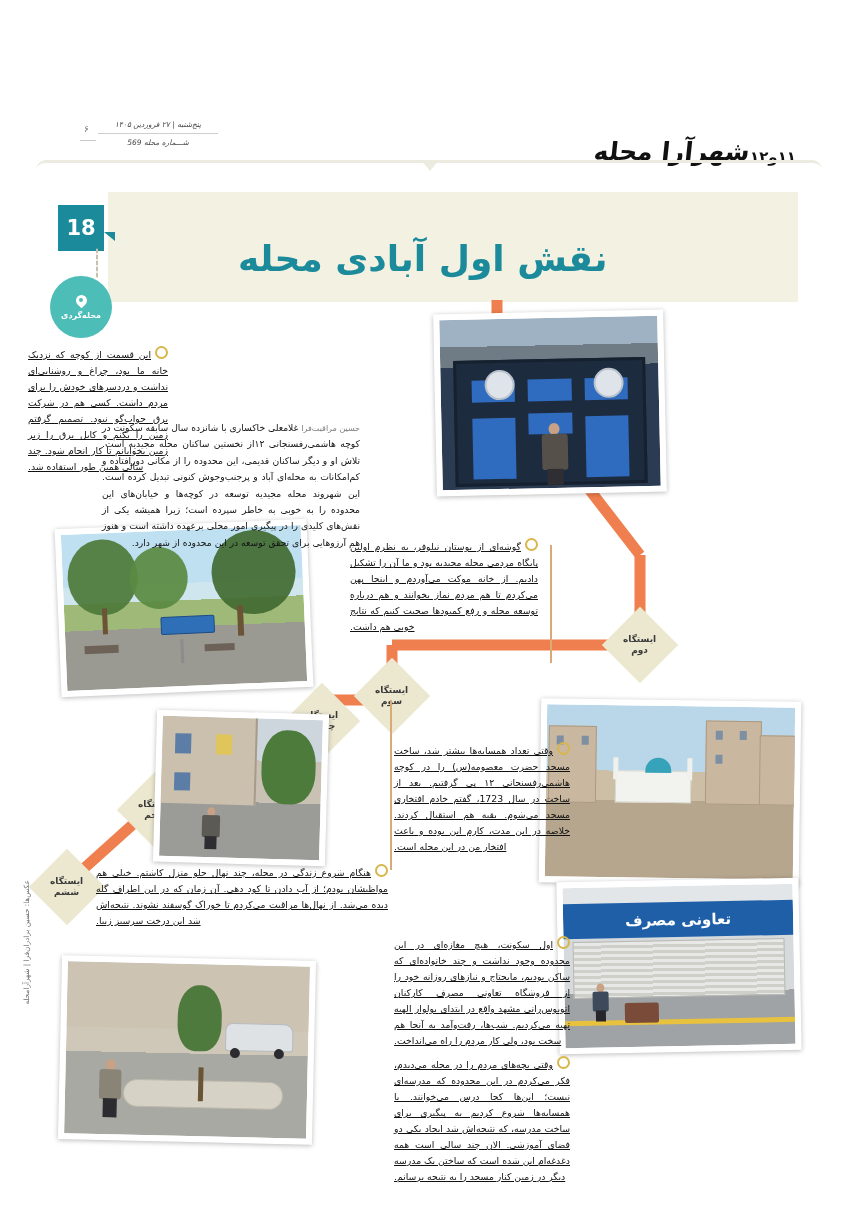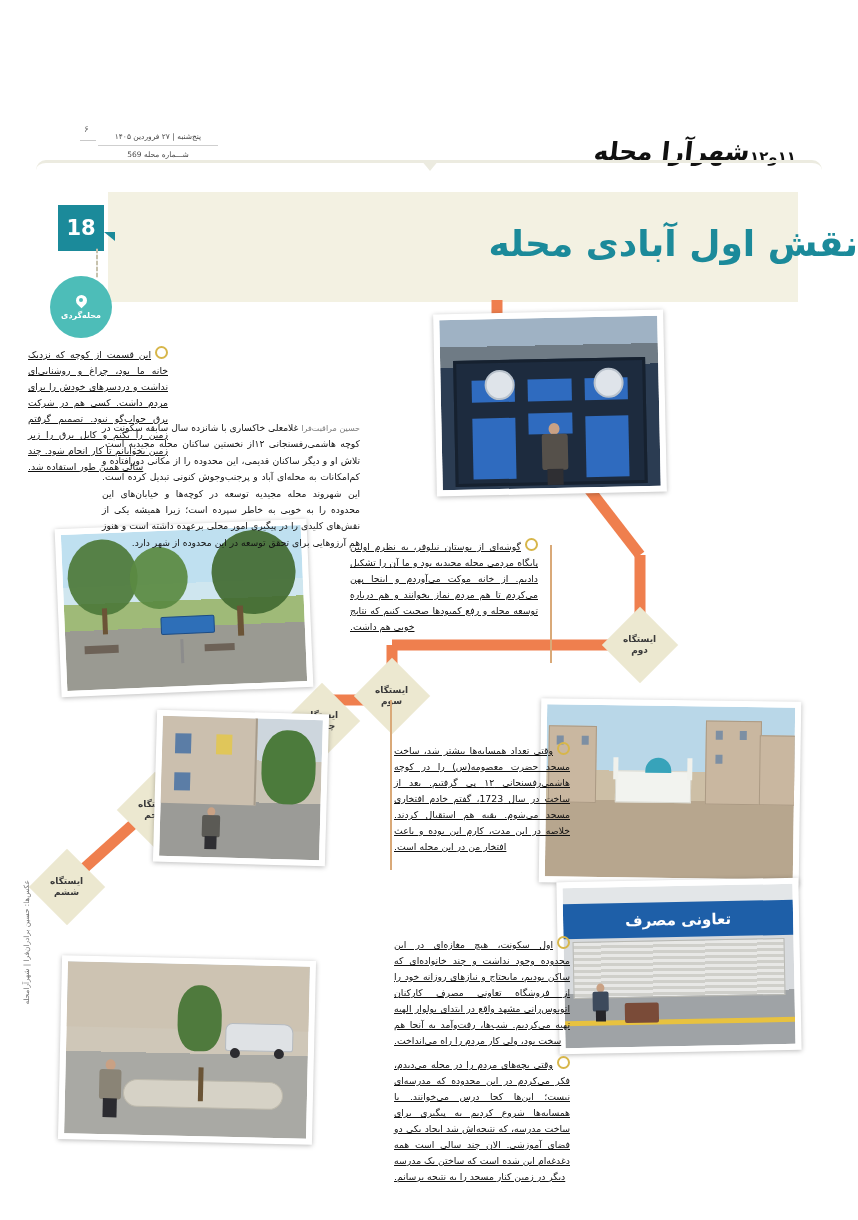--- a/index.html
+++ b/index.html
@@ -7,41 +7,41 @@
        font-family:"DejaVu Sans","Liberation Sans",sans-serif;color:#1a1a1a;}
   .page{position:absolute;inset:0;background:#ffffff;}
 
   
   .masthead{position:absolute;top:110px;right:60px;width:150px;height:56px;
             display:flex;align-items:flex-end;justify-content:flex-start;}
   .logo-text{font-size:25px;font-weight:bold;color:#111;letter-spacing:-1px;
              transform:skewX(-6deg);white-space:nowrap;}
   .logo-sub{font-size:15px;font-weight:bold;color:#111;margin-right:2px;}
 
-  .dateblock{position:absolute;top:130px;left:98px;text-align:center;
-             font-size:7.5px;color:#4a4a4a;line-height:1.75;width:120px;}
+  .dateblock{position:absolute;top:118px;left:98px;text-align:center;
+             font-size:7.5px;color:#4a4a4a;line-height:1.75;width:120px;font-style:italic;}
   .dateblock .l1{border-bottom:1px solid #cfcfcf;padding-bottom:2px;
                  display:block;letter-spacing:0px;}
   .dateblock .l2{display:block;padding-top:2px;}
   .pagenum{position:absolute;top:124px;left:84px;font-size:9px;color:#6d6d6d;}
   .pagenum-rule{position:absolute;top:140px;left:80px;width:16px;height:1px;background:#c9c9c9;}
 
   .head-rule{position:absolute;top:160px;right:36px;left:36px;height:12px;}
   .head-rule:before{content:"";position:absolute;inset:0;
       border-top:3px solid #ecebe0;border-radius:10px 10px 0 0;}
   .head-notch{position:absolute;top:160px;left:calc(50% - 8px);width:0;height:0;
       border-left:9px solid transparent;border-right:9px solid transparent;
       border-top:11px solid #ecebe0;}
 
   
   .title-panel{position:absolute;top:192px;right:60px;width:690px;height:110px;
                background:#f3f1e2;}
   .kicker{position:absolute;top:214px;right:0;width:620px;text-align:center;
           font-size:11.5px;color:#222;line-height:1.6;}
-  .headline{position:absolute;top:223px;right:0;width:620px;text-align:right;
+  .headline{position:absolute;top:238px;right:0;width:620px;text-align:left;
             font-size:36px;font-weight:bold;color:#1b8a9a;letter-spacing:-0.5px;}
 
   .dotted-head{position:absolute;top:300px;right:62px;width:686px;height:2px;
                background-image:radial-gradient(#b9b4a2 0.9px, transparent 1px);
                background-size:7px 2px;}
 
   
   .badge-num{position:absolute;top:205px;left:58px;width:46px;height:46px;
              background:#1b8a9a;color:#fff;display:flex;align-items:center;
              justify-content:center;font-size:21px;font-weight:bold;}
@@ -374,20 +374,23 @@
     <span class="bullet"></span><span>گوشه‌ای از بوستان نیلوفر، به نظرم اولین پایگاه مردمی محله مجیدیه بود و ما آن را تشکیل دادیم. از خانه موکت می‌آوردم و اینجا پهن می‌کردم تا هم مردم نماز بخوانند و هم درباره توسعه محله و رفع کمبودها صحبت کنیم که نتایج خوبی هم داشت.</span>
   </div>
   <div class="dot-v" style="top:545px;right:306px;height:118px;"></div>
   <div class="dot-h" style="top:661px;right:306px;width:86px;"></div>
 
   <div class="tb" style="top:742px;right:288px;width:176px;">
     <span class="bullet"></span><span>وقتی تعداد همسایه‌ها بیشتر شد، ساخت مسجد حضرت معصومه(س) را در کوچه هاشمی‌رفسنجانی ۱۲ پی گرفتیم. بعد از ساخت در سال 1723، گفتم خادم افتخاری مسجد می‌شوم. بقیه هم استقبال کردند. خلاصه در این مدت، کارم این بوده و باعث افتخار من در این محله است.</span>
   </div>
   <div class="dot-v" style="top:700px;right:466px;height:170px;"></div>
 
+  <div class="tb" style="top:864px;right:470px;width:292px;">
+    <span class="bullet"></span><span>هنگام شروع زندگی در محله، چند نهال جلو منزل کاشتم. خیلی هم مواظبشان بودم؛ از آب دادن تا کود دهی. آن زمان که در این اطراف گله دیده می‌شد. از نهال‌ها مراقبت می‌کردم تا خوراک گوسفند نشوند. نتیجه‌اش شد این درخت سرسبز زیبا.</span>
+  </div>
   <div class="dot-h" style="top:938px;right:470px;width:292px;"></div>
 
   <div class="tb" style="top:1056px;right:288px;width:176px;">
     <span class="bullet"></span><span>وقتی بچه‌های مردم را در محله می‌دیدم، فکر می‌کردم در این محدوده که مدرسه‌ای نیست؛ این‌ها کجا درس می‌خوانند. با همسایه‌ها شروع کردیم به پیگیری برای ساخت مدرسه، که نتیجه‌اش شد ایجاد یکی دو فضای آموزشی. الان چند سالی است همه دغدغه‌ام این شده است که ساختن یک مدرسه دیگر در زمین کنار مسجد را به نتیجه برسانم.</span>
   </div>
 
   <div class="tb" style="top:936px;right:288px;width:176px;">
     <span class="bullet"></span><span>اول سکونت، هیچ مغازه‌ای در این محدوده وجود نداشت و چند خانواده‌ای که ساکن بودیم، مایحتاج و نیازهای روزانه خود را از فروشگاه تعاونی مصرف کارکنان اتوبوس‌رانی مشهد واقع در ابتدای بولوار الهیه تهیه می‌کردیم. شب‌ها، رفت‌وآمد به آنجا هم سخت بود، ولی کار مردم را راه می‌انداخت.</span>
   </div>
 

